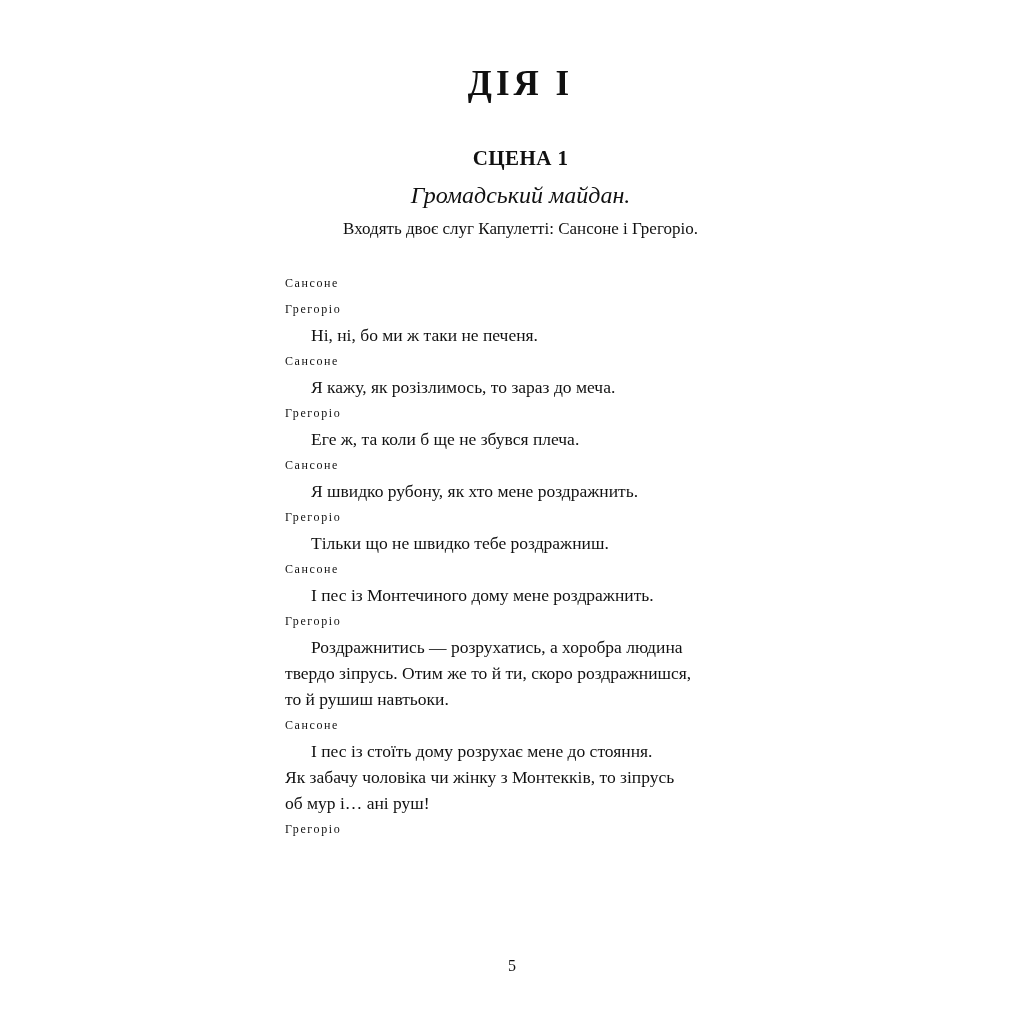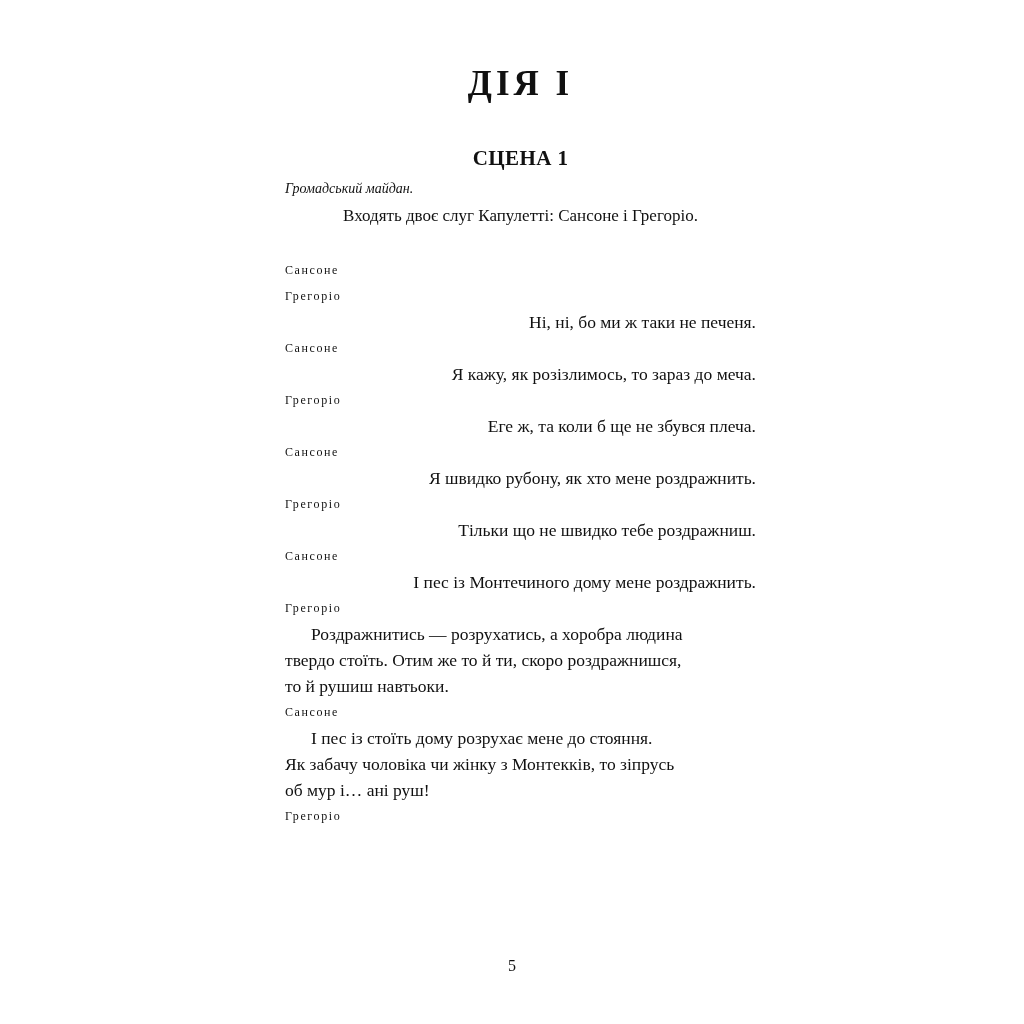--- a/index.html
+++ b/index.html
@@ -48,22 +48,23 @@
     font-size: 21px;
     font-weight: bold;
     text-align: center;
     letter-spacing: 0.4px;
     margin: 0;
     padding-top: 42px;
     line-height: 1.2;
   }
 
   .stage-place {
-    font-size: 14px;
+    font-size: 24px;
     font-style: italic;
+    text-align: center;
     margin: 0;
     padding-top: 9px;
     line-height: 1.3;
   }
 
   .stage-entrance {
     font-size: 17px;
     text-align: center;
     margin: 0;
     padding-top: 6px;
@@ -86,21 +87,21 @@
   .speech {
     font-size: 17.5px;
     line-height: 26px;
     margin: 0;
     text-align: justify;
     text-indent: 26px;
     hyphens: manual;
   }
 
   .speech.last-short {
-    text-align: right;
+    text-align: left;
   }
 
   
   .folio {
     position: absolute;
     left: 0;
     top: 958px;
     width: 1024px;
     text-align: center;
     font-size: 16px;
@@ -130,21 +131,21 @@
         <p class="speech last-short"><span>Я кажу, як розізлимось, то зараз до меча.</span></p>
         <p class="speaker">Грегоріо</p>
         <p class="speech last-short"><span>Еге ж, та коли б ще не збувся плеча.</span></p>
         <p class="speaker">Сансоне</p>
         <p class="speech last-short"><span>Я швидко рубону, як хто мене роздражнить.</span></p>
         <p class="speaker">Грегоріо</p>
         <p class="speech last-short"><span>Тільки що не швидко тебе роздражниш.</span></p>
         <p class="speaker">Сансоне</p>
         <p class="speech last-short"><span>І пес із Монтечиного дому мене роздражнить.</span></p>
         <p class="speaker">Грегоріо</p>
-        <p class="speech"><span>Роздражнитись — розрухатись, а хоробра людина</span><br><span>твердо стоїть. Отим же то й ти, скоро роздражнишся,</span><br><span>то й рушиш навтьоки.</span></p>
+        <p class="speech"><span>Роздражнитись — розрухатись, а хоробра людина</span><br><span>твердо зіпрусь. Отим же то й ти, скоро роздражнишся,</span><br><span>то й рушиш навтьоки.</span></p>
         <p class="speaker">Сансоне</p>
         <p class="speech"><span>І пес із стоїть дому розрухає мене до стояння.</span><br><span>Як забачу чоловіка чи жінку з Монтекків, то зіпрусь</span><br><span>об мур і… ані руш!</span></p>
         <p class="speaker">Грегоріо</p>
         <p class="speech"><br></p>
       </div>
 
   </div>
 
   <div class="folio">5</div>
 

